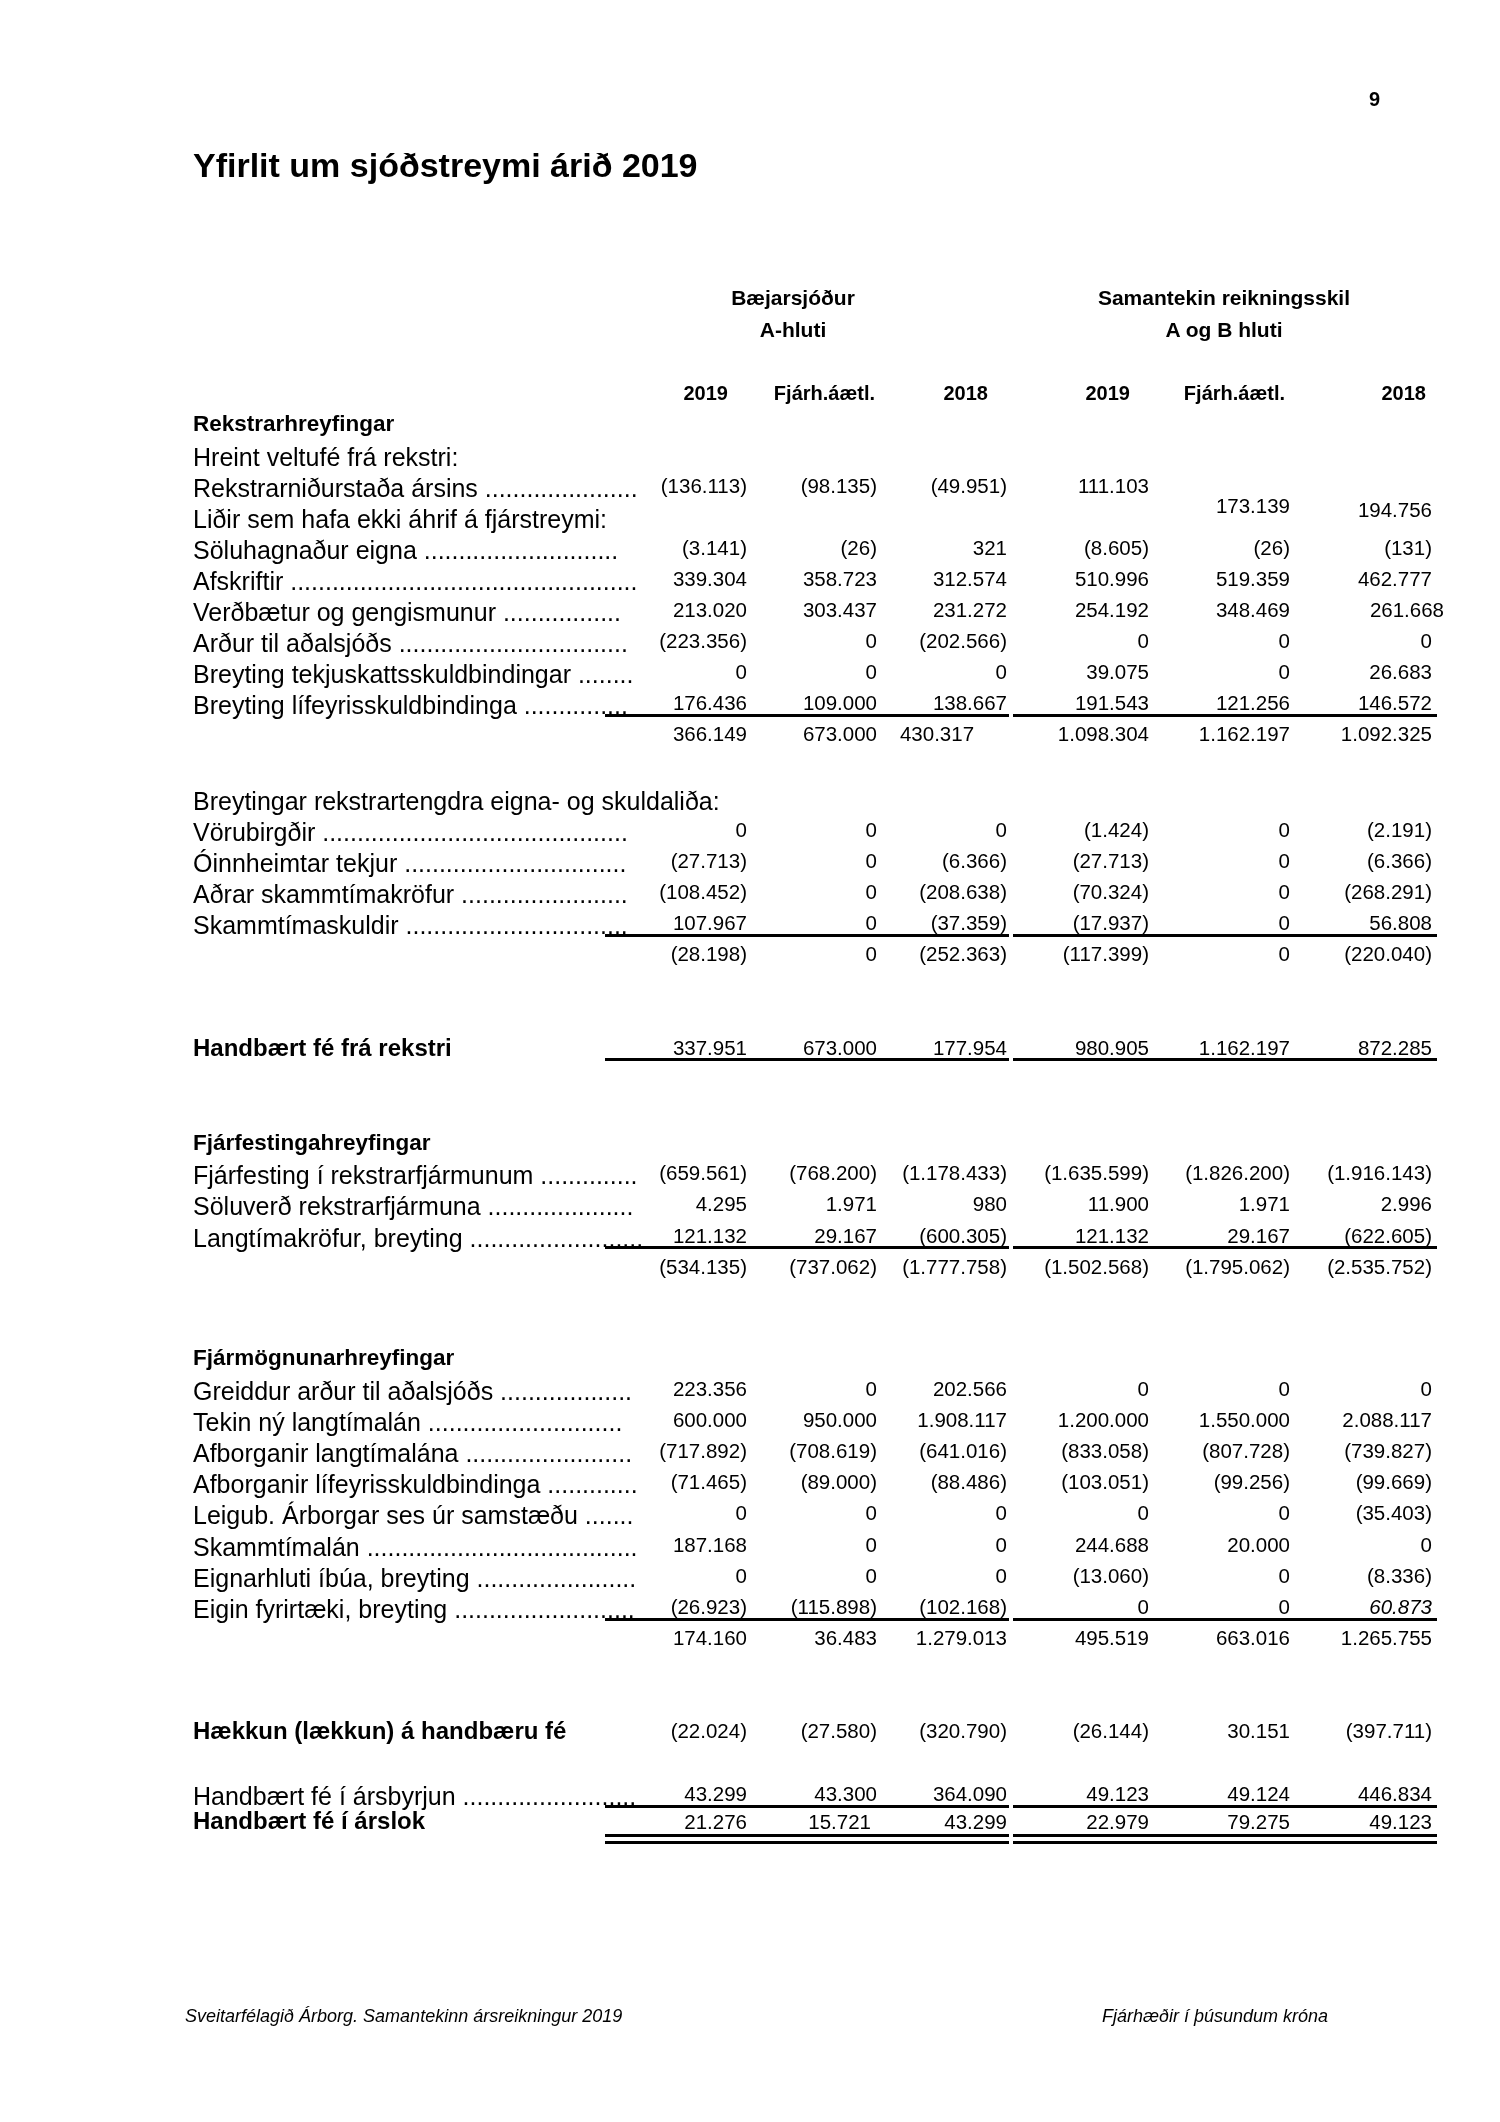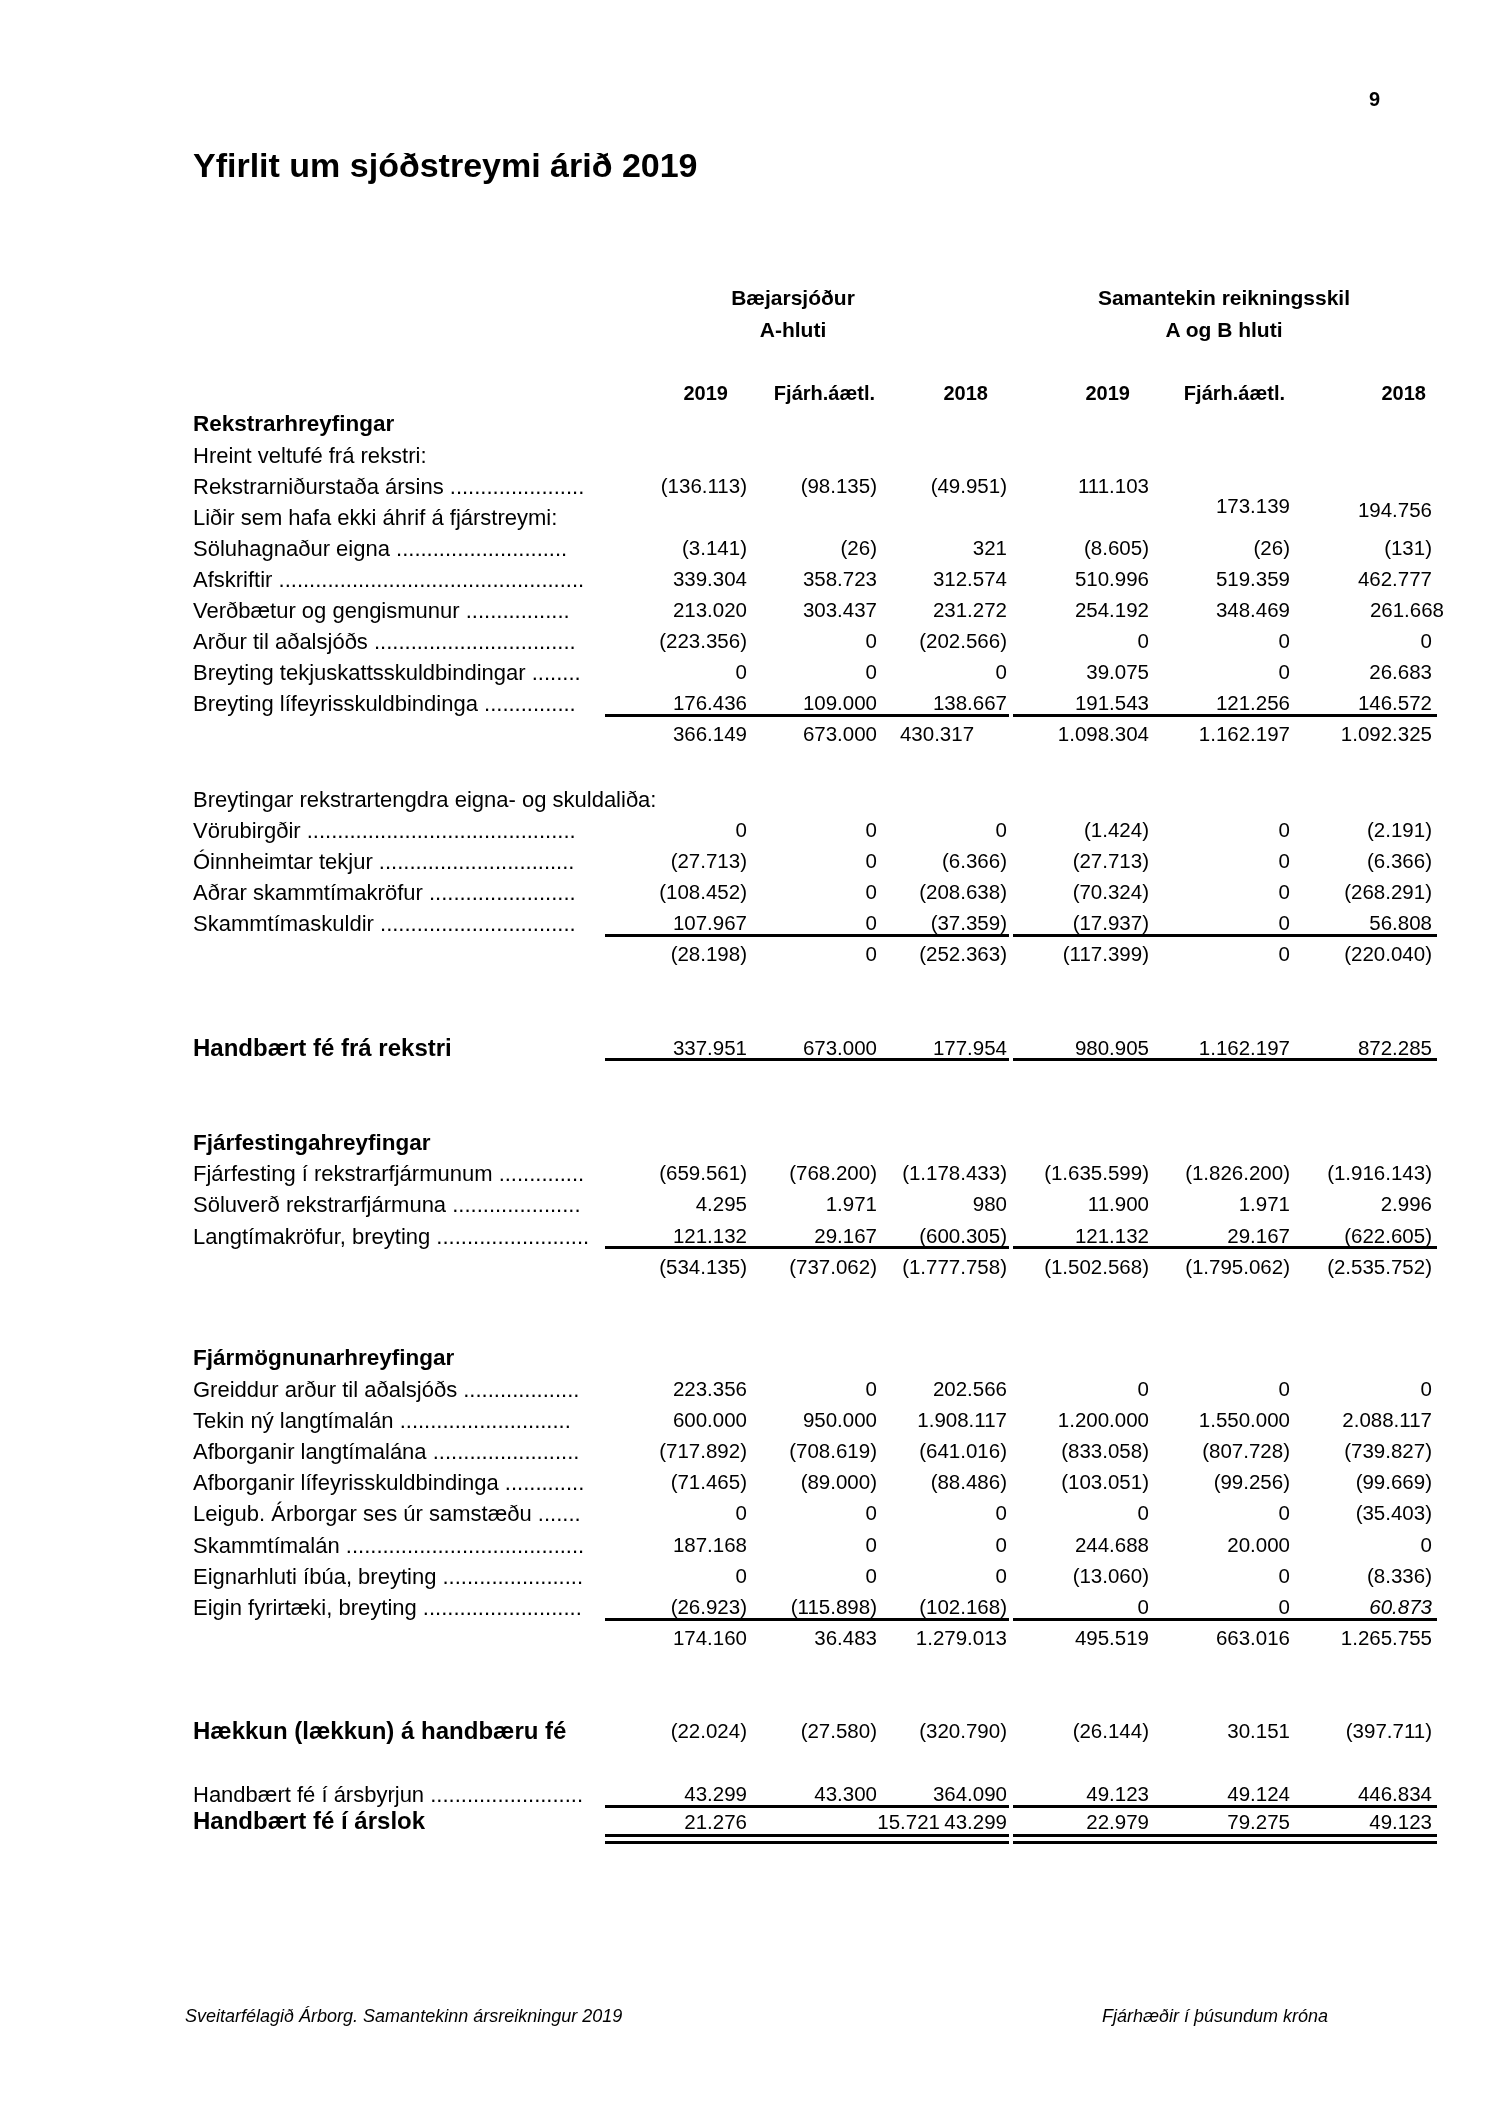--- a/index.html
+++ b/index.html
@@ -3,21 +3,21 @@
 <meta charset="utf-8">
 <style>
   html, body { margin: 0; padding: 0; background: #ffffff; }
   body { width: 1500px; height: 2122px; position: relative; overflow: hidden;
          font-family: "Liberation Sans", sans-serif; color: #000; }
   .abs { position: absolute; white-space: nowrap; }
   .page-num { left: 1340px; top: 88px; width: 40px; text-align: right; font-size: 20px; font-weight: bold; }
   .title { left: 193px; top: 146px; font-size: 34px; font-weight: bold; }
   .grp-head { font-size: 21px; font-weight: bold; text-align: center; width: 360px; }
   .col-head { font-size: 20px; font-weight: bold; text-align: right; width: 130px; }
-  .label { left: 193px; font-size: 22px; }
+  .label { left: 193px; font-size: 25px; }
   .label.bold { font-weight: bold; font-size: 24px; }
   .label.section { font-weight: bold; font-size: 22.5px; }
   .num { font-size: 20.5px; text-align: right; width: 140px; }
   .rule { position: absolute; height: 3px; background: #000; }
   .footer { top: 2006px; font-size: 18px; font-style: italic; }
   .row { position: absolute; left: 0; width: 1500px; height: 28px; }
 </style>
 </head>
 <body>
 
@@ -317,21 +317,21 @@
   <div class="abs num" style="left:867px;">364.090</div>
   <div class="abs num" style="left:1009px;">49.123</div>
   <div class="abs num" style="left:1150px;">49.124</div>
   <div class="abs num" style="left:1292px;">446.834</div>
 </div>
 <div class="rule" style="left:605px; width:404px; top:1805px;"></div>
 <div class="rule" style="left:1013px; width:424px; top:1805px;"></div>
 <div class="row" style="top:1810px;">
   <div class="abs label bold" style="top:-3px;">Handbært fé í árslok</div>
   <div class="abs num" style="left:607px;">21.276</div>
-  <div class="abs num" style="left:760px;padding-left:40px;">15.721</div>
+  <div class="abs num" style="left:731px;">15.721</div>
   <div class="abs num" style="left:867px;">43.299</div>
   <div class="abs num" style="left:1009px;">22.979</div>
   <div class="abs num" style="left:1150px;">79.275</div>
   <div class="abs num" style="left:1292px;">49.123</div>
 </div>
 <div class="rule" style="left:605px; width:404px; top:1834px;"></div>
 <div class="rule" style="left:1013px; width:424px; top:1834px;"></div>
 <div class="rule" style="left:605px; width:404px; top:1841px;"></div>
 <div class="rule" style="left:1013px; width:424px; top:1841px;"></div>
 

